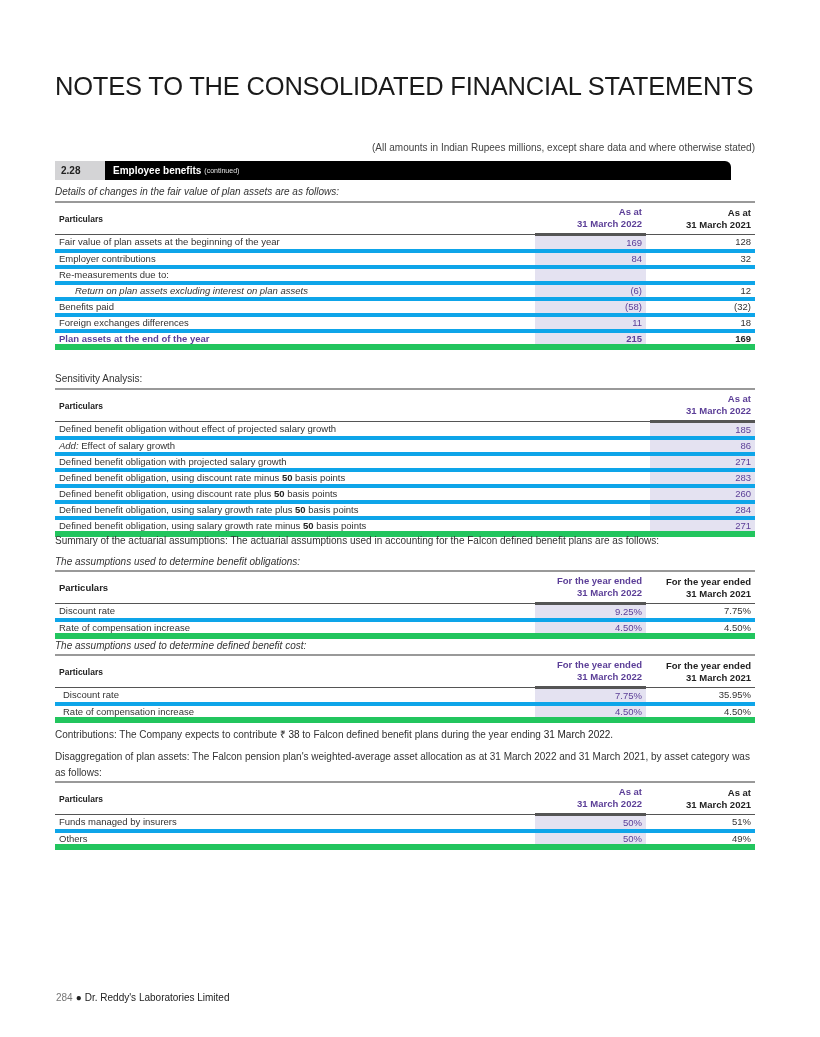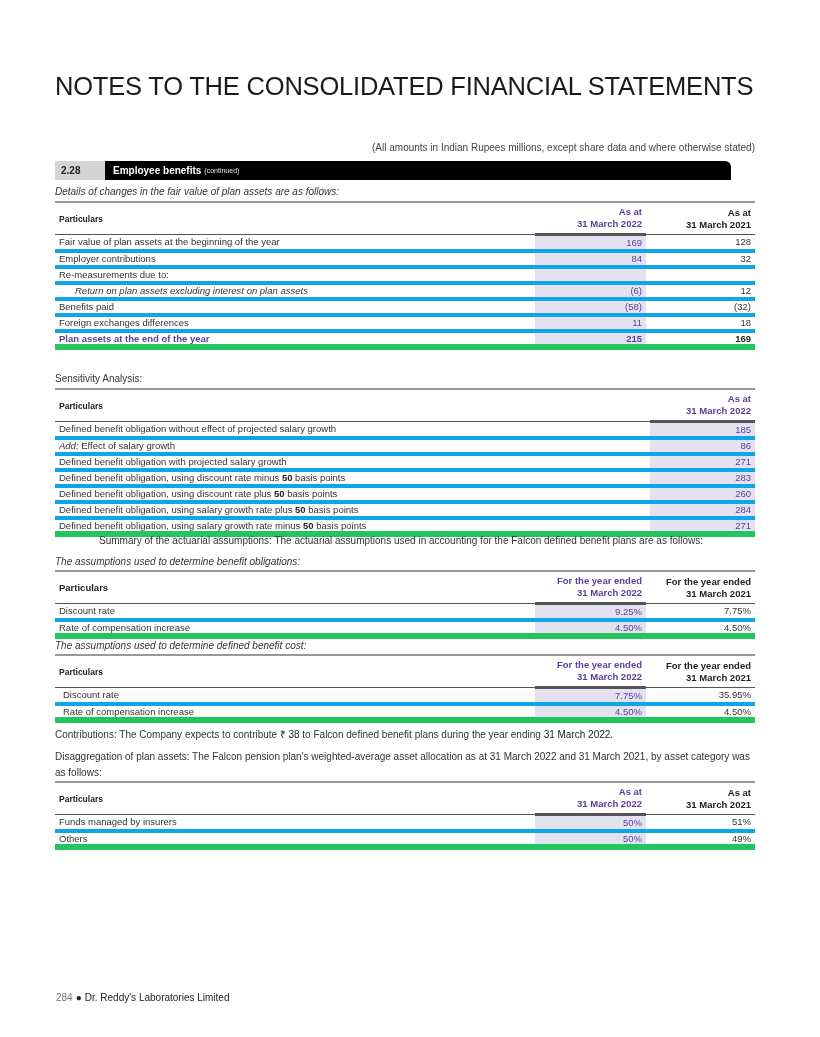--- a/index.html
+++ b/index.html
@@ -160,21 +160,21 @@
       <td><span>Defined benefit obligation, using salary growth rate plus </span><b class="dark">50</b><span> basis points</span></td>
       <td class="num cur">284</td>
     </tr>
     <tr>
       <td><span>Defined benefit obligation, using salary growth rate minus </span><b class="dark">50</b><span> basis points</span></td>
       <td class="num cur">271</td>
     </tr>
   </tbody>
 </table>
 
-<div class="para" style="top:535px;margin-left:44px;">Summary of the actuarial assumptions: The actuarial assumptions used in accounting for the Falcon defined benefit plans are as follows:</div>
+<div class="para" style="top:535px;">Summary of the actuarial assumptions: The actuarial assumptions used in accounting for the Falcon defined benefit plans are as follows:</div>
 <div class="para italic" style="top:556px;">The assumptions used to determine benefit obligations:</div>
 <table class="fin" style="top:570px;">
   <colgroup>
       <col style="width:480px">
       <col style="width:111px">
       <col style="width:109px">
     </colgroup>
   <thead>
     <tr>
       <th class="part" style="font-size:9.5px;">Particulars</th>

